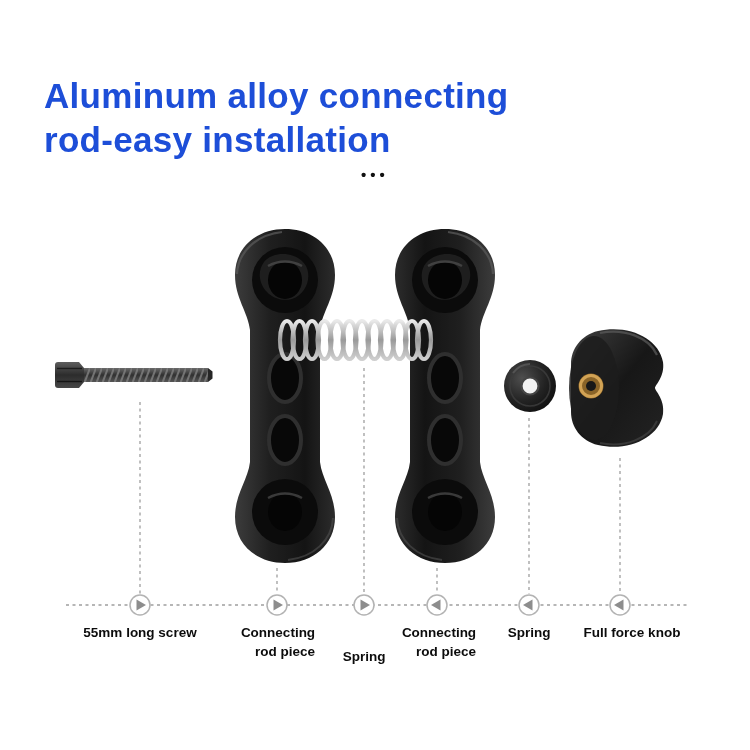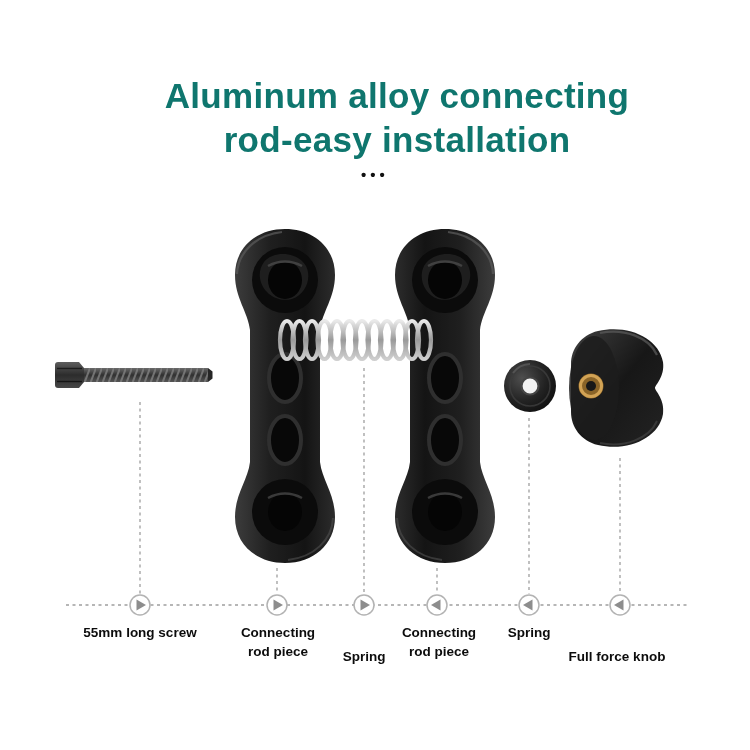--- a/index.html
+++ b/index.html
@@ -7,40 +7,40 @@
   body {
     background:#ffffff;
     font-family:"Liberation Sans", sans-serif;
     position:relative;
     overflow:hidden;
   }
   .stage { position:absolute; inset:0; width:750px; height:750px; }
 
   .title {
     position:absolute; top:74px; left:0; width:100%;
-    text-align:center; color:#0f766e;
+    text-align:left; color:#1d4ed8;
     font-size:35px; font-weight:700; line-height:1.26;
     letter-spacing:0.3px;
     padding-left:44px;
   }
   .dots {
     position:absolute; top:166px; left:0; width:100%;
     text-align:center; color:#111;
     font-size:15px; font-weight:700; letter-spacing:4px;
   }
 
   .guides { position:absolute; left:0; top:0; z-index:1; }
 
   .part { position:absolute; z-index:2; }
   .part svg { display:block; width:100%; height:100%; }
   #part-spring { z-index:3; }
 
   .legend-label {
     position:absolute; top:624px; transform:translateX(-50%);
-    text-align:center; color:#0c0c0c;
+    text-align:right; color:#0c0c0c;
     font-size:13.5px; font-weight:700; line-height:1.4;
     white-space:nowrap; z-index:2;
   }
   .defs-holder { position:absolute; width:0; height:0; overflow:hidden; }
 </style>
 </head>
 <body>
 
 <div class="stage">
 
@@ -224,17 +224,17 @@
   <div class="legend-label" style="left:364px;margin-top:24px;">
     <div>Spring</div>
   </div>
   <div class="legend-label" style="left:439px;">
     <div>Connecting</div>
     <div>rod piece</div>
   </div>
   <div class="legend-label" style="left:529px;">
     <div>Spring</div>
   </div>
-  <div class="legend-label" style="left:617px;margin-top:24px;">
+  <div class="legend-label" style="left:632px;">
     <div>Full force knob</div>
   </div>
 
 </div>
 
 </body></html>

